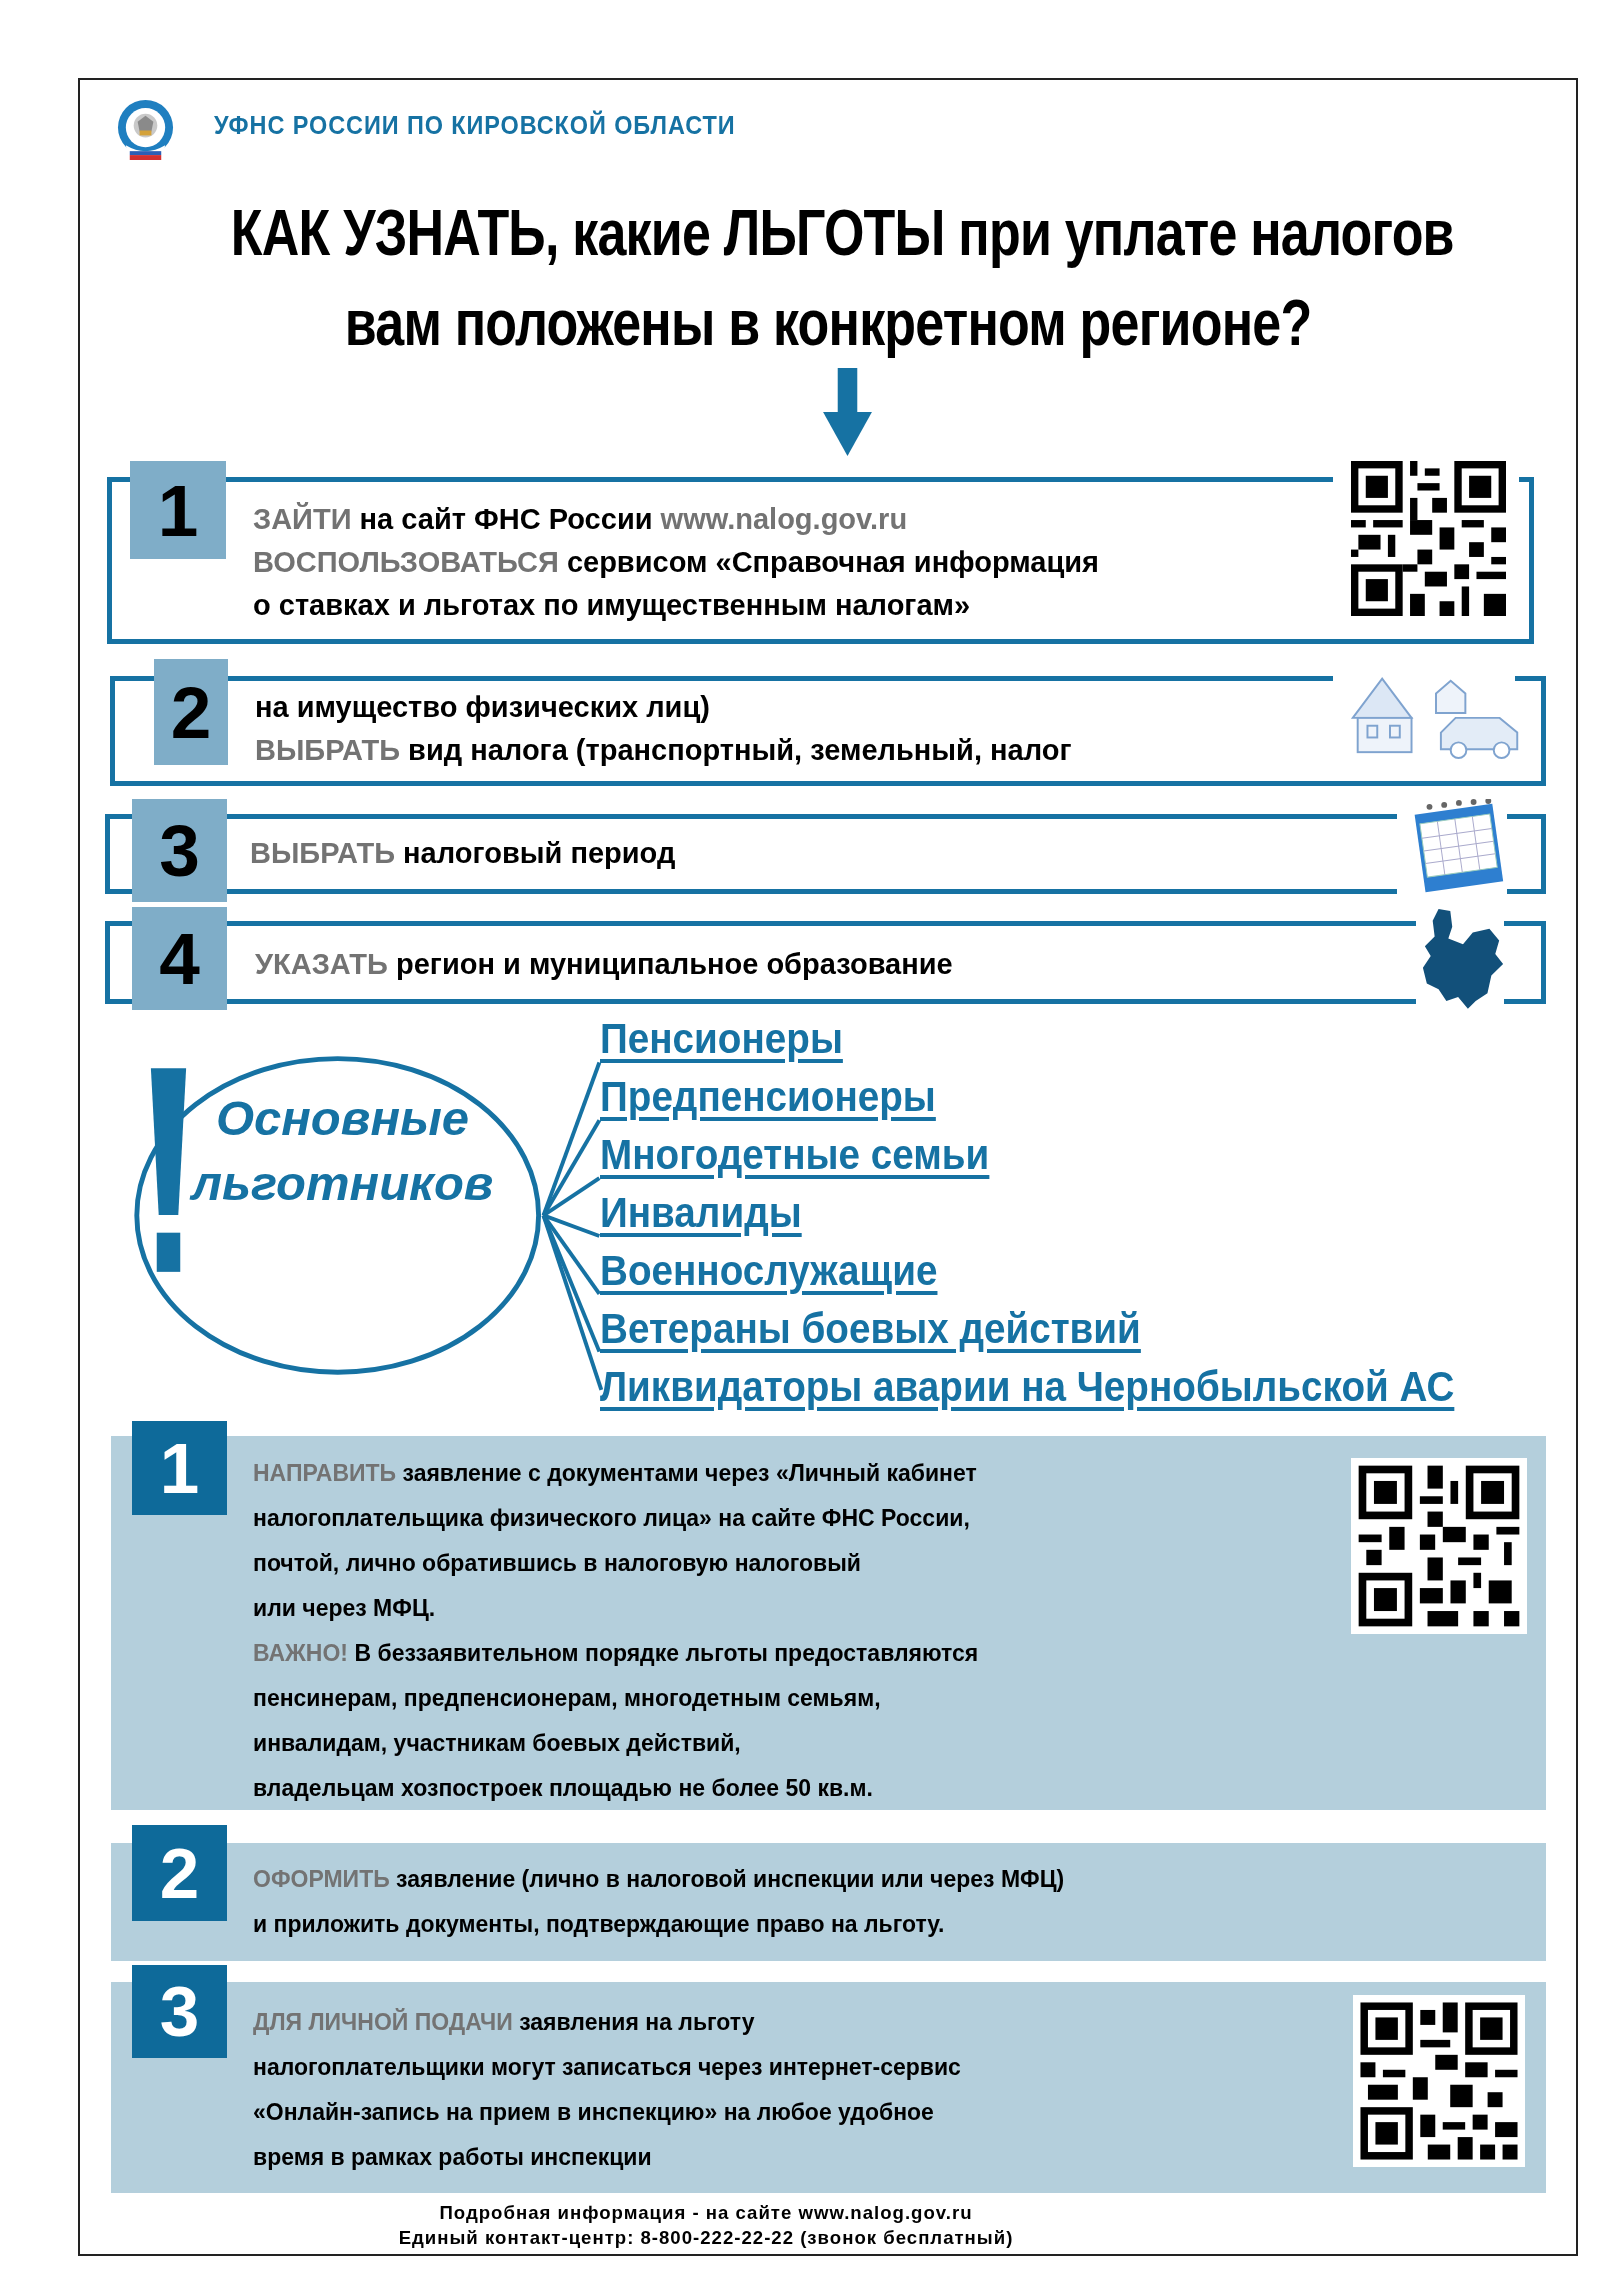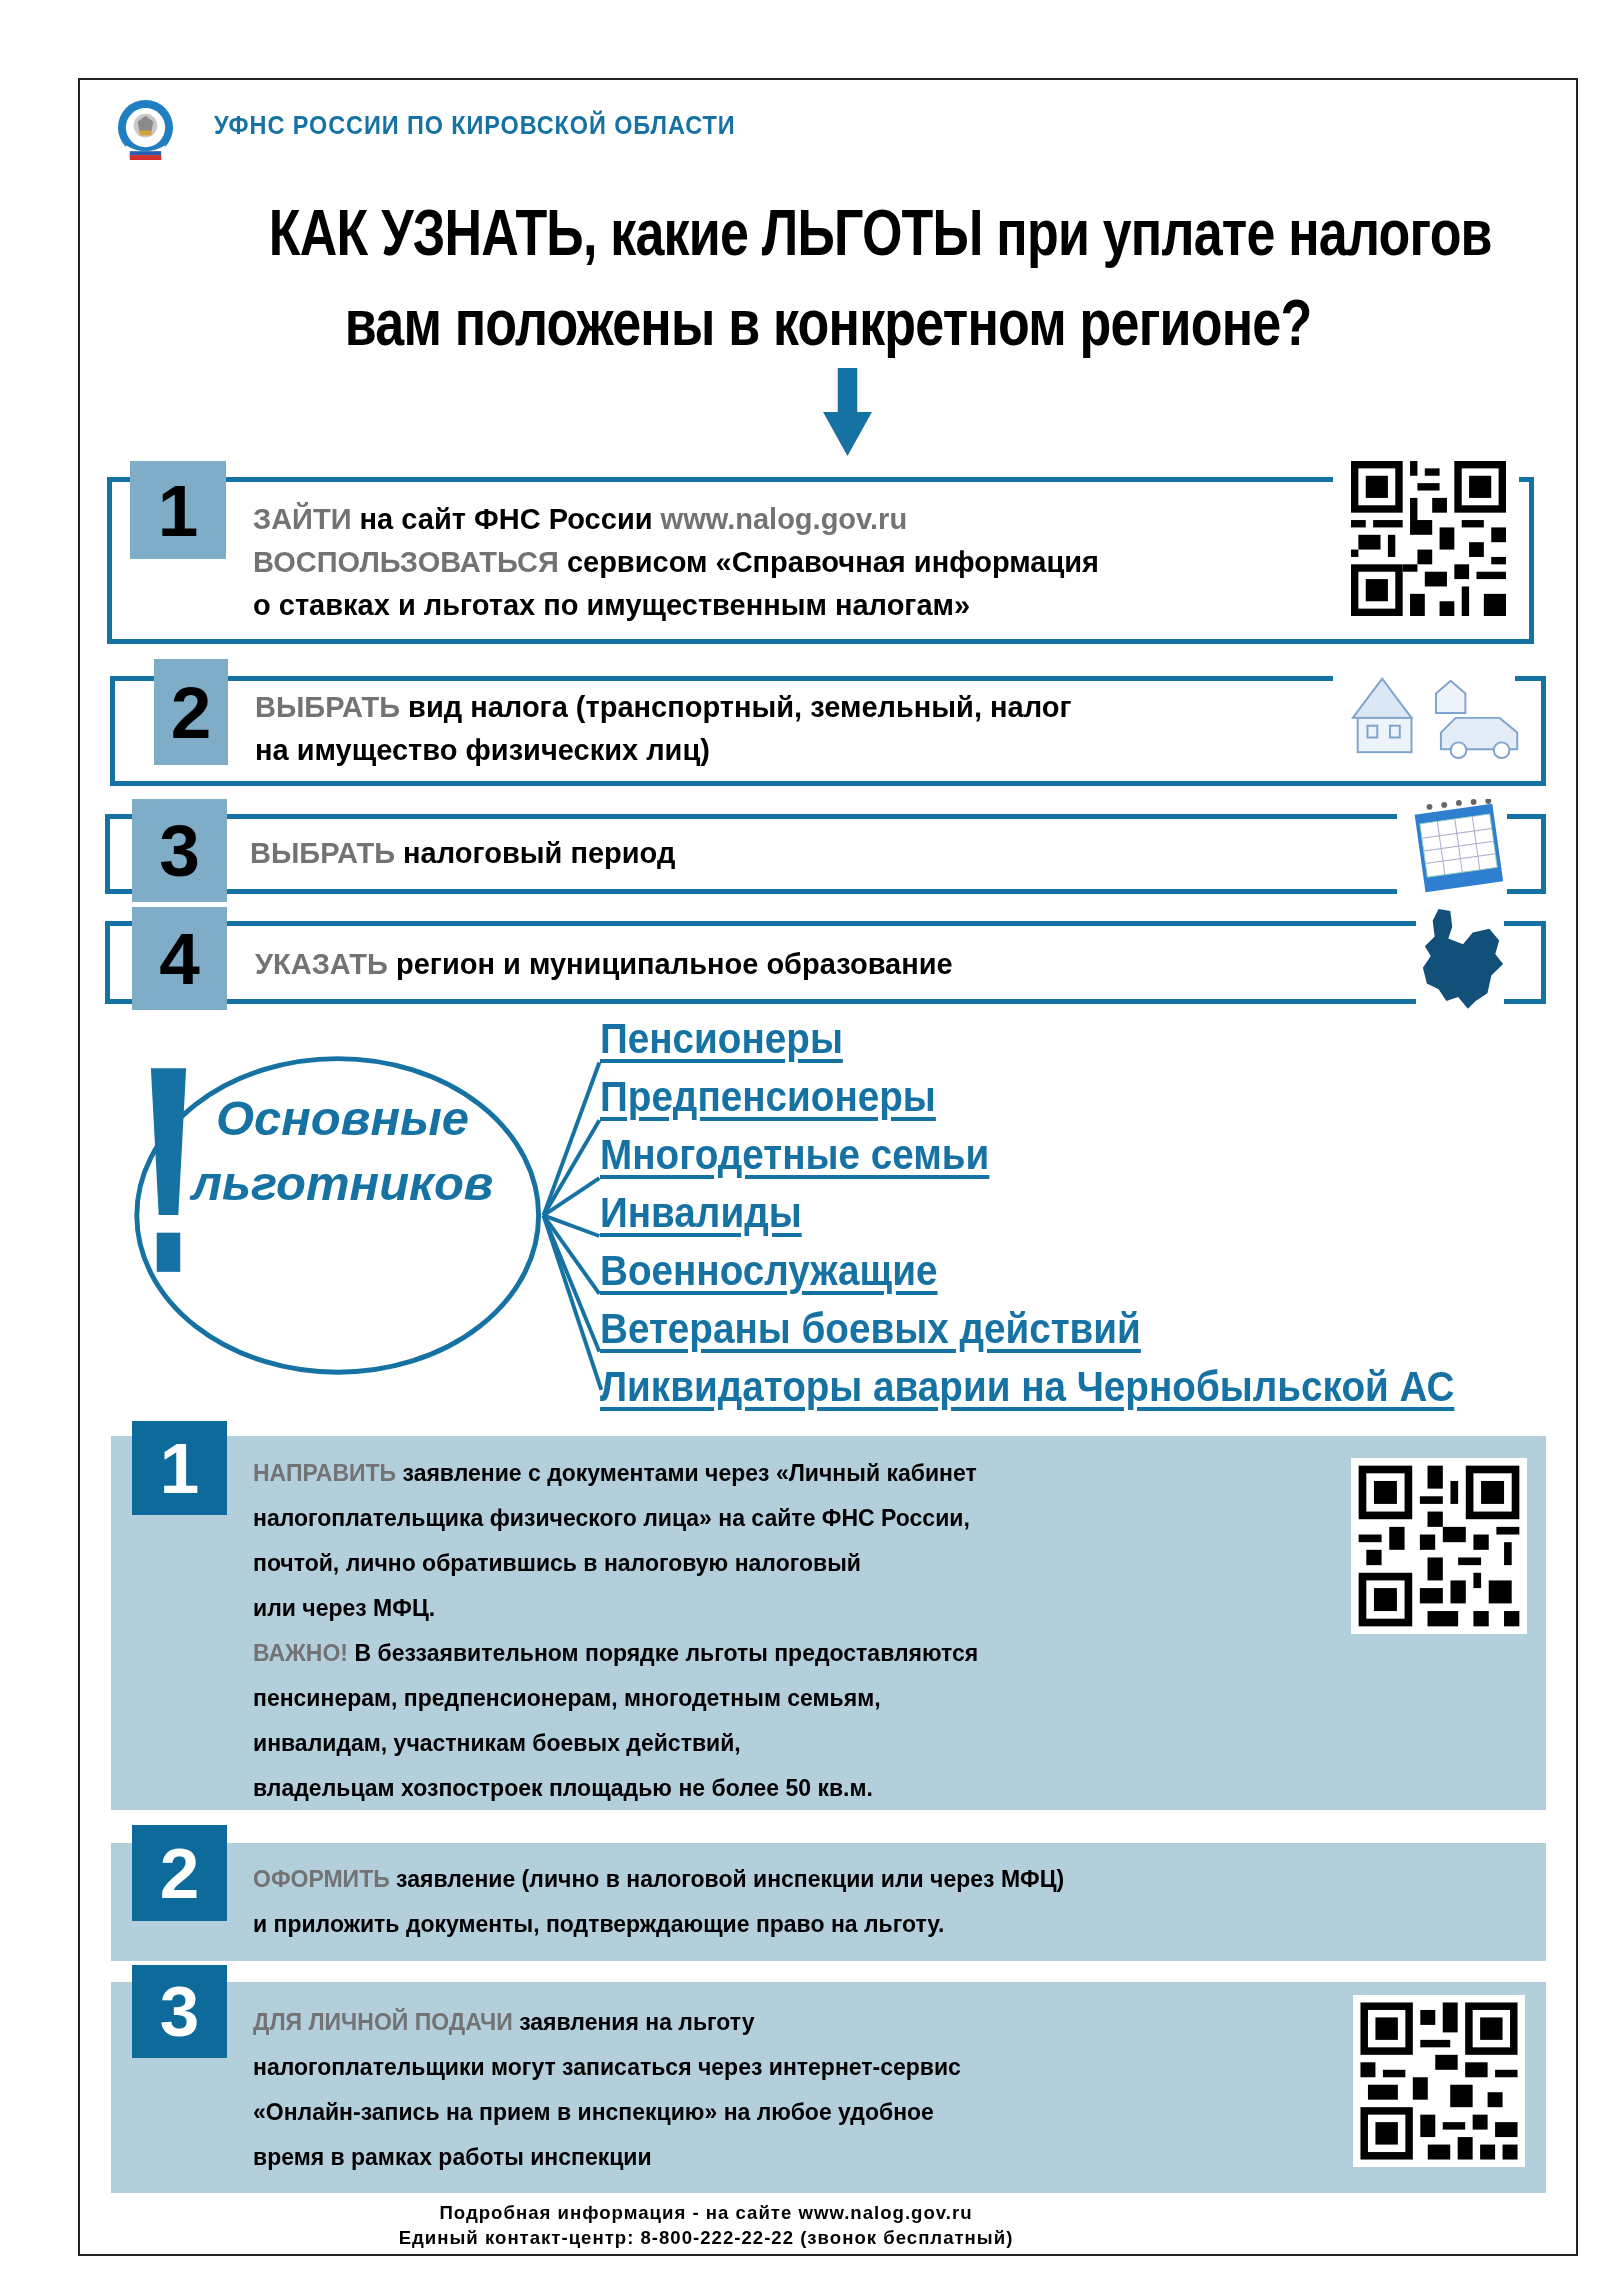--- a/index.html
+++ b/index.html
@@ -40,21 +40,21 @@
   <circle cx="30" cy="30" r="20" fill="#fff"></circle>
   <circle cx="30" cy="28" r="12" fill="#c9c9c9"></circle>
   <path d="M22 24 L30 18 L38 24 L36 34 L24 34 Z" fill="#8a8a8a"></path>
   <rect x="24" y="33" width="12" height="5" fill="#d4a23a"></rect>
   <path d="M10 48 Q30 60 50 48 L48 58 Q30 64 12 58 Z" fill="#fff"></path>
   <rect x="14" y="54" width="32" height="4" fill="#2d5fb5"></rect>
   <rect x="14" y="58" width="32" height="5" fill="#d32f2f"></rect>
 </svg>
 <div class="abs org">УФНС РОССИИ ПО КИРОВСКОЙ ОБЛАСТИ</div>
 
-<div class="abs title" style="top:194px;padding-left:38px;">
+<div class="abs title" style="top:194px;">
   <span class="inner">КАК УЗНАТЬ, какие ЛЬГОТЫ при уплате налогов</span>
 </div>
 <div class="abs title" style="top:284px;">
   <span class="inner">вам положены в конкретном регионе?</span>
 </div>
 
 <svg class="abs arrow" viewBox="0 0 50 90">
   <rect x="15" y="0" width="20" height="50" fill="#1672a3"></rect>
   <polygon points="0,45 50,45 25,90" fill="#1672a3"></polygon>
 </svg>
@@ -104,22 +104,22 @@
       <rect x="15" y="17" width="1" height="4"></rect>
       <rect x="18" y="18" width="3" height="3"></rect>
       <rect x="19" y="13" width="2" height="1"></rect>
   </g>
 </svg>
 
 <div class="abs frame" style="left:110px;top:676px;width:1436px;height:110px;"></div>
 <div class="abs gap-cover" style="left:1333px;top:670px;width:182px;height:17.6px;"></div>
 <div class="abs numsq" style="left:154px;top:659px;width:74px;height:106px;">2</div>
 <div class="abs step-text" style="left:255px;top:686px;">
+  <div><span>на имущество физических лиц)</span></div>
   <div><span class="blue">ВЫБРАТЬ</span><span> вид налога (транспортный, земельный, налог</span></div>
-  <div><span>на имущество физических лиц)</span></div>
 </div>
 <svg class="abs" style="left:1343px;top:659px;" width="186" height="108" viewBox="0 0 190 110">
   <g fill="none" stroke="#7fa3cf" stroke-width="2">
     <path d="M10 60 L40 20 L70 60 Z" fill="#dce7f5"></path>
     <rect x="15" y="60" width="55" height="35" fill="#eef3fa"></rect>
     <rect x="25" y="68" width="10" height="12"></rect>
       <rect x="48" y="68" width="10" height="12"></rect>
     <path d="M95 35 L110 22 L125 35 L125 55 L95 55 Z" fill="#eef3fa"></path>
     <path d="M100 75 L115 60 L160 60 L178 75 L178 92 L100 92 Z" fill="#e3ecf7"></path>
     <circle cx="118" cy="93" r="8" fill="#fff"></circle>

